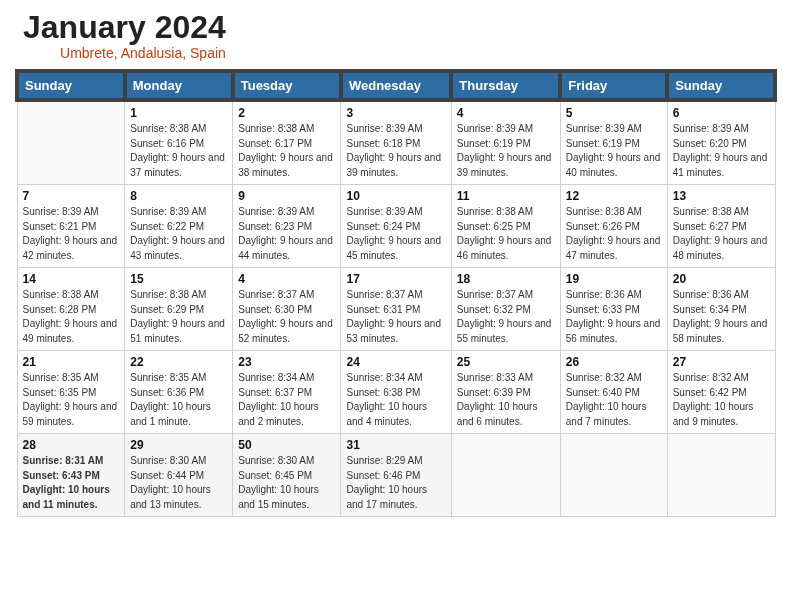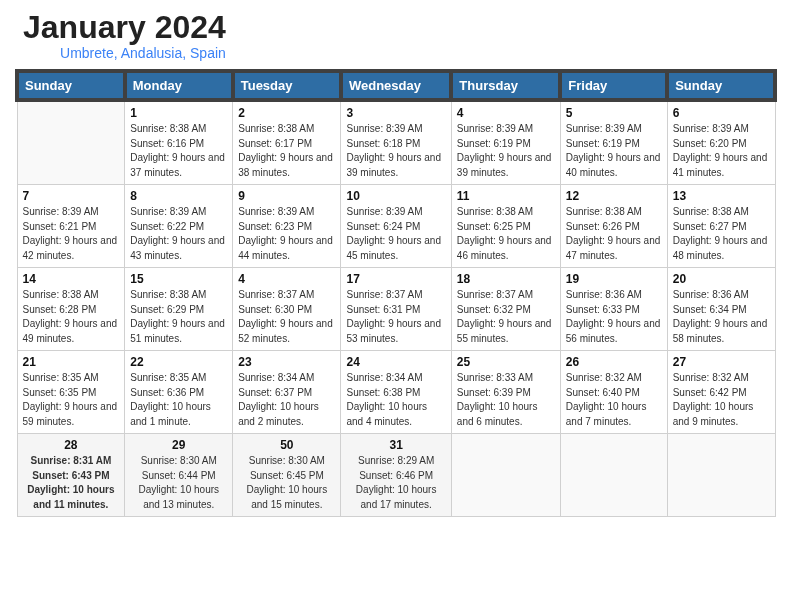--- a/index.html
+++ b/index.html
@@ -45,21 +45,21 @@
     }
     .month-title {
       font-size: 32px;
       font-weight: bold;
       color: #222;
       line-height: 1.1;
       margin-left: 8px;
     }
     .subtitle {
       font-size: 14px;
-      color: #3b82f6;
+      color: #c2410c;
     }
     .calendar {
       width: 100%;
       border-collapse: collapse;
       font-size: 10.5px;
     }
     .calendar thead tr th {
       background: #2e6da4;
       color: #fff;
       font-weight: bold;
@@ -71,21 +71,20 @@
     .calendar tbody tr td {
       border: 1px solid #d0d0d0;
       vertical-align: top;
       padding: 4px 5px;
       width: 113px;
       height: 82px;
       background: #fff;
     }
     .calendar tbody tr:last-child td {
       background: #f5f5f5;
-      text-align: center;
     }
     .day-number {
       font-weight: bold;
       font-size: 12px;
       margin-bottom: 2px;
       color: #111;
     }
     .day-info {
       color: #333;
       line-height: 1.45;

